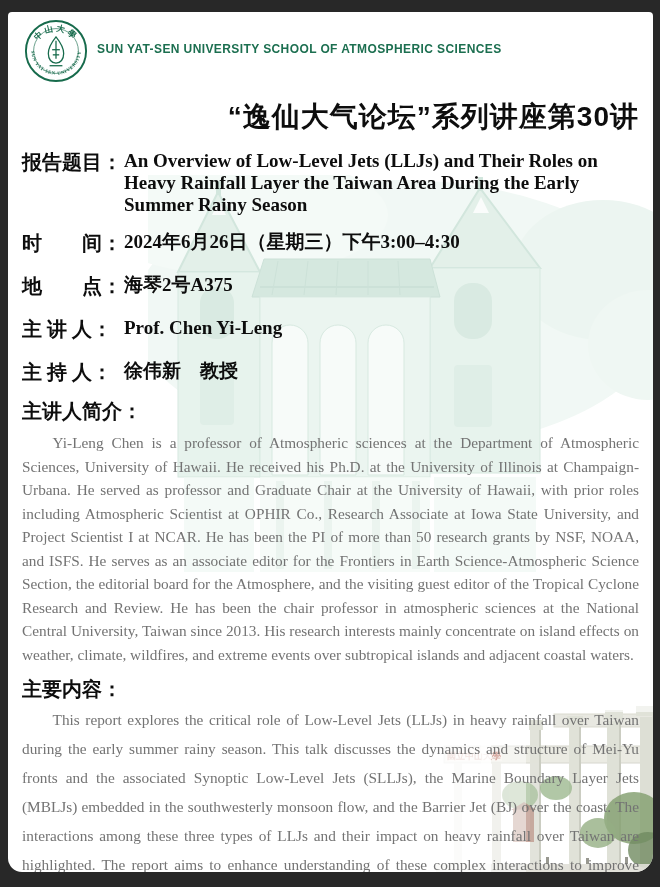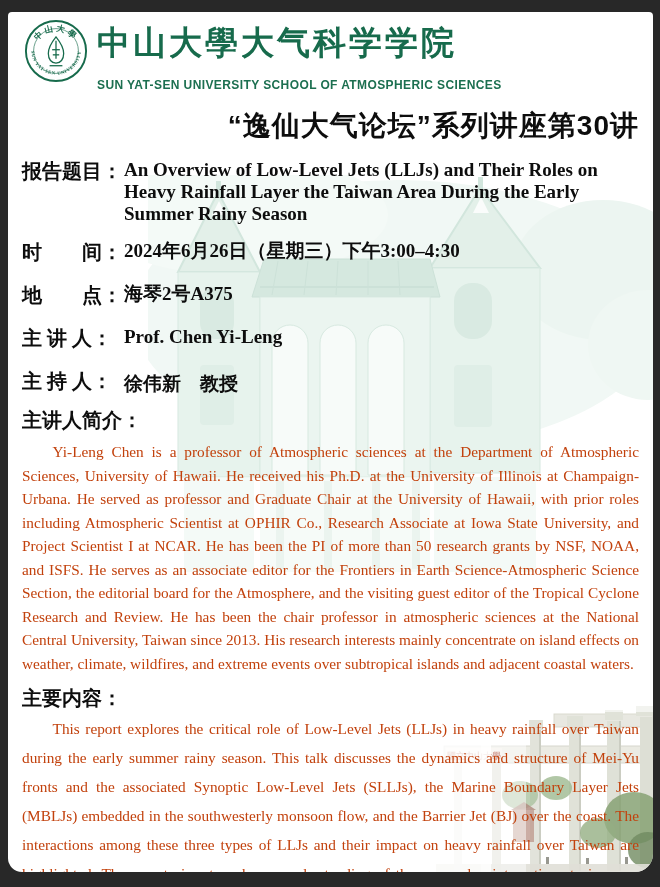--- a/index.html
+++ b/index.html
@@ -45,29 +45,29 @@
   .row{display:flex;margin-bottom:16px;}
   .flabel{
     flex:0 0 102px;font-size:20px;font-weight:bold;color:#0d0d0d;
     white-space:nowrap;
   }
   .fvalue{
     font-size:19px;font-weight:bold;color:#0d0d0d;line-height:22px;
     padding-top:1px;
   }
   .row-title{margin-bottom:14px;}
-  .row-host{margin-bottom:12px;align-items:flex-end;}
+  .row-host{margin-bottom:12px;}
   
   .sect{
     font-size:20px;font-weight:bold;color:#0d0d0d;margin:6px 0 6px;
   }
   .sect-content{margin-top:10px;margin-bottom:2px;}
   
   .para{
-    margin:2px 0 0;color:#c2410c;
+    margin:2px 0 0;color:#737373;
     text-align:justify;text-indent:2em;
     font-size:15.3px;
   }
   .para-bio{line-height:23.5px;}
   .para-content{line-height:29px;}
 </style>
 </head>
 <body>
 
 <div class="poster">
@@ -181,21 +181,20 @@
 
         <g stroke="#176b4c" fill="none" stroke-width="2">
           <path d="M50,28 C42,38 38,46 38,54 C38,63 43,69 50,69 C57,69 62,63 62,54 C62,46 58,38 50,28 Z"></path>
           <line x1="50" y1="34" x2="50" y2="62"></line>
           <line x1="44" y1="48" x2="56" y2="48"></line>
           <line x1="45" y1="56" x2="55" y2="56"></line>
           <line x1="40" y1="73" x2="60" y2="73"></line>
         </g>
       </svg>
       <div class="brand">
-        <div class="brand-cn">中山大學大气科学学院</div>
         <div class="brand-en">SUN YAT-SEN UNIVERSITY  SCHOOL OF ATMOSPHERIC SCIENCES</div>
       </div>
     </div>
 
     <div class="series">“逸仙大气论坛”系列讲座第30讲</div>
 
     <div>
       <div class="row row-title">
         <span class="flabel">报告题目：</span>
         <span class="fvalue">An Overview of Low-Level Jets (LLJs) and Their Roles on Heavy Rainfall Layer the Taiwan Area During the Early Summer Rainy Season</span>

